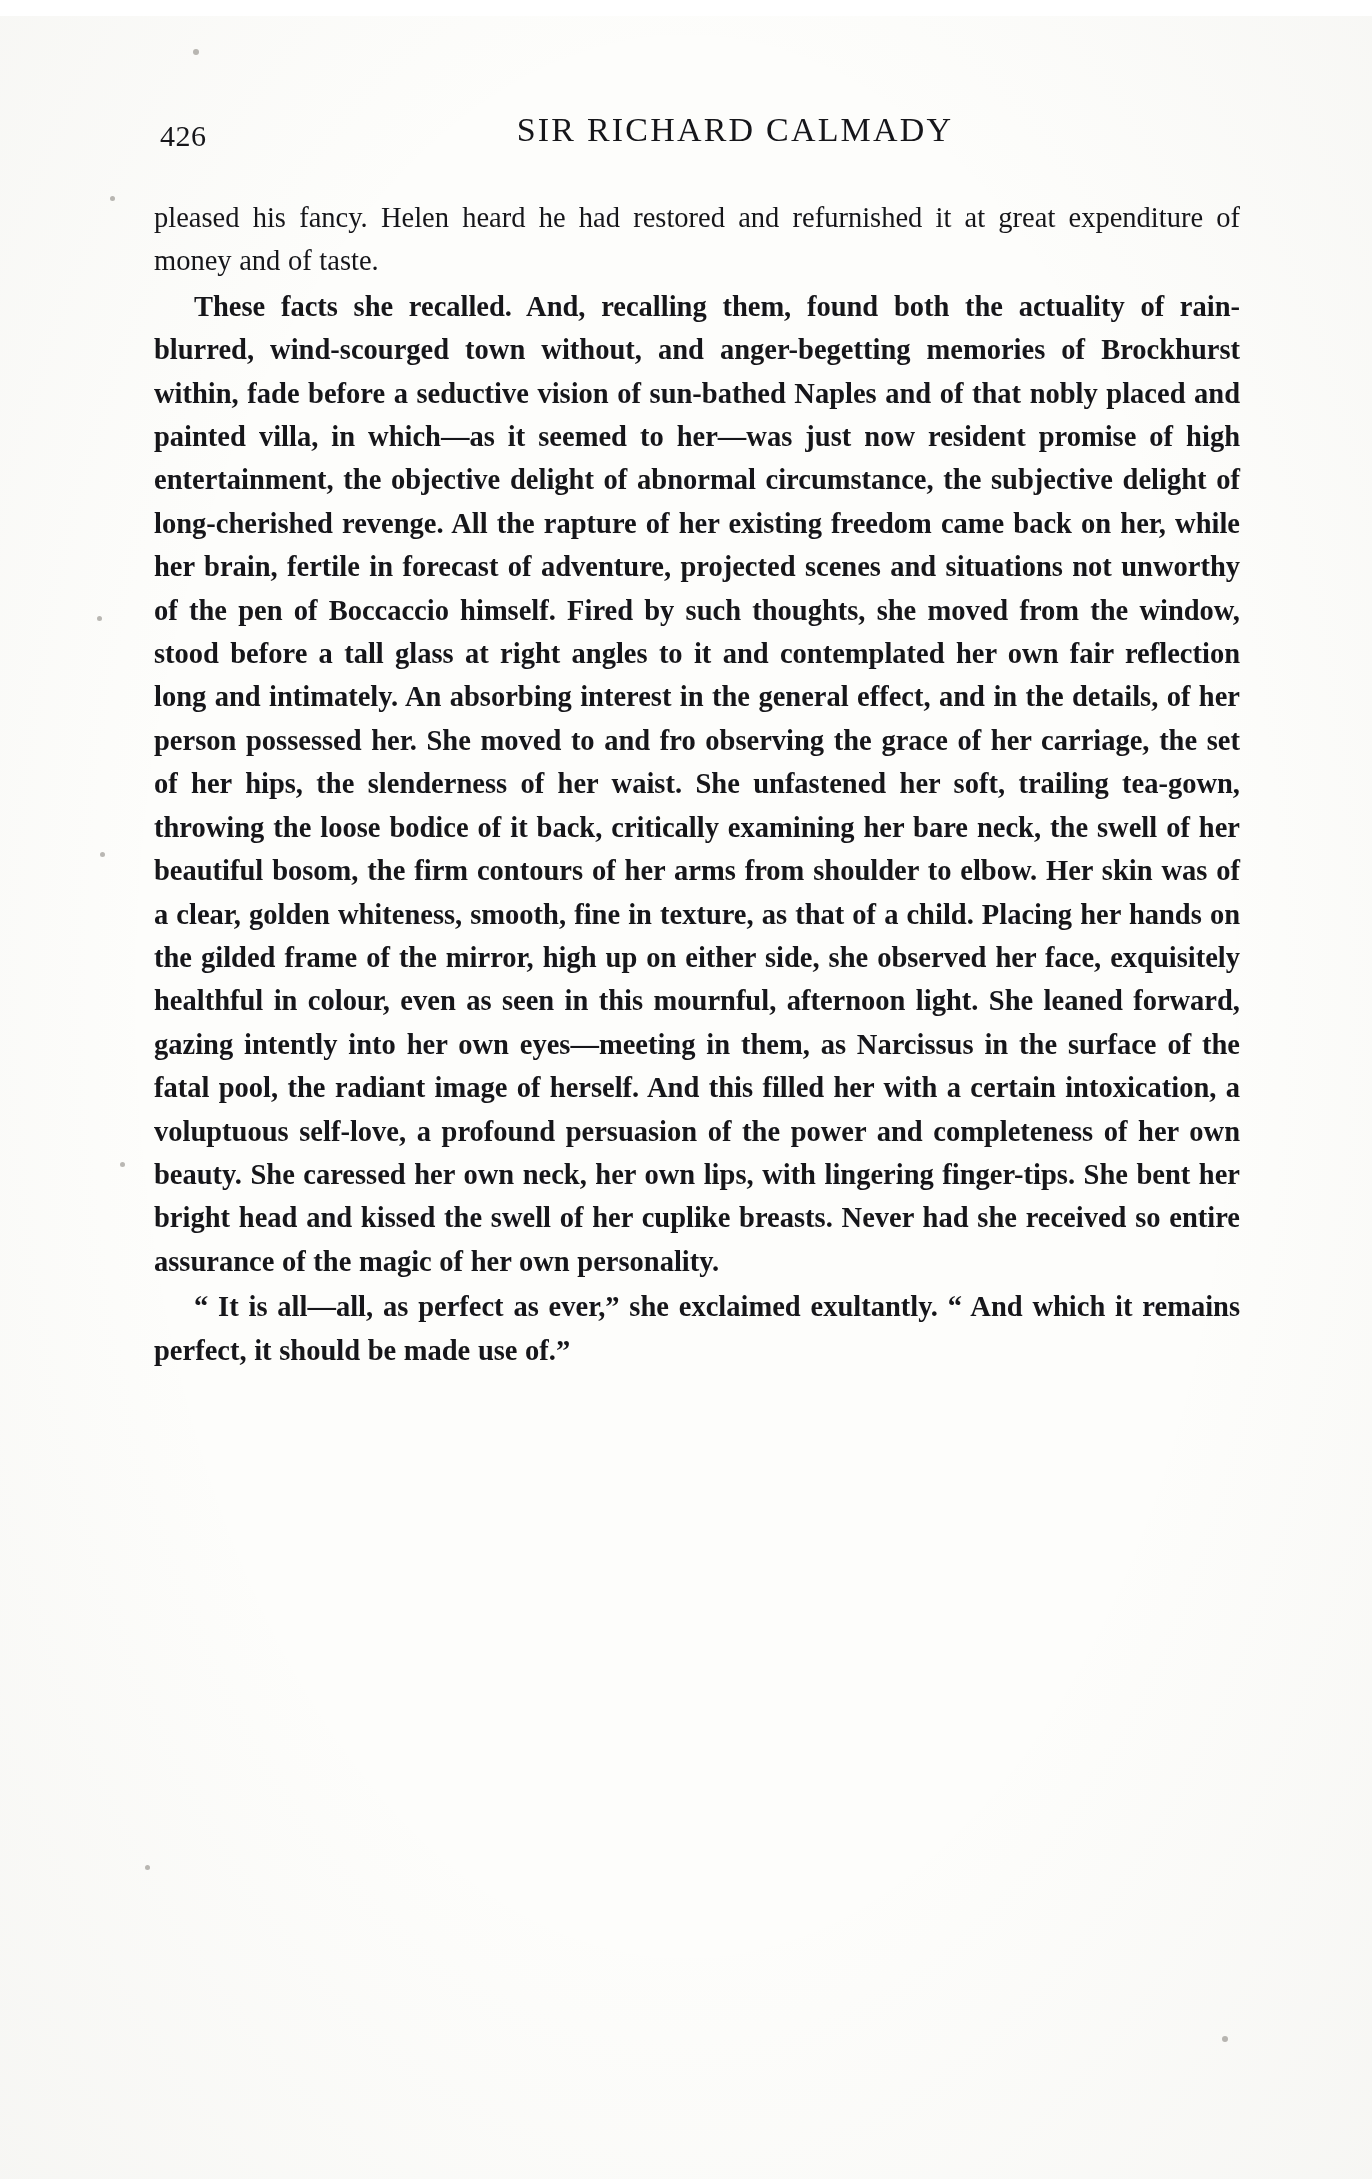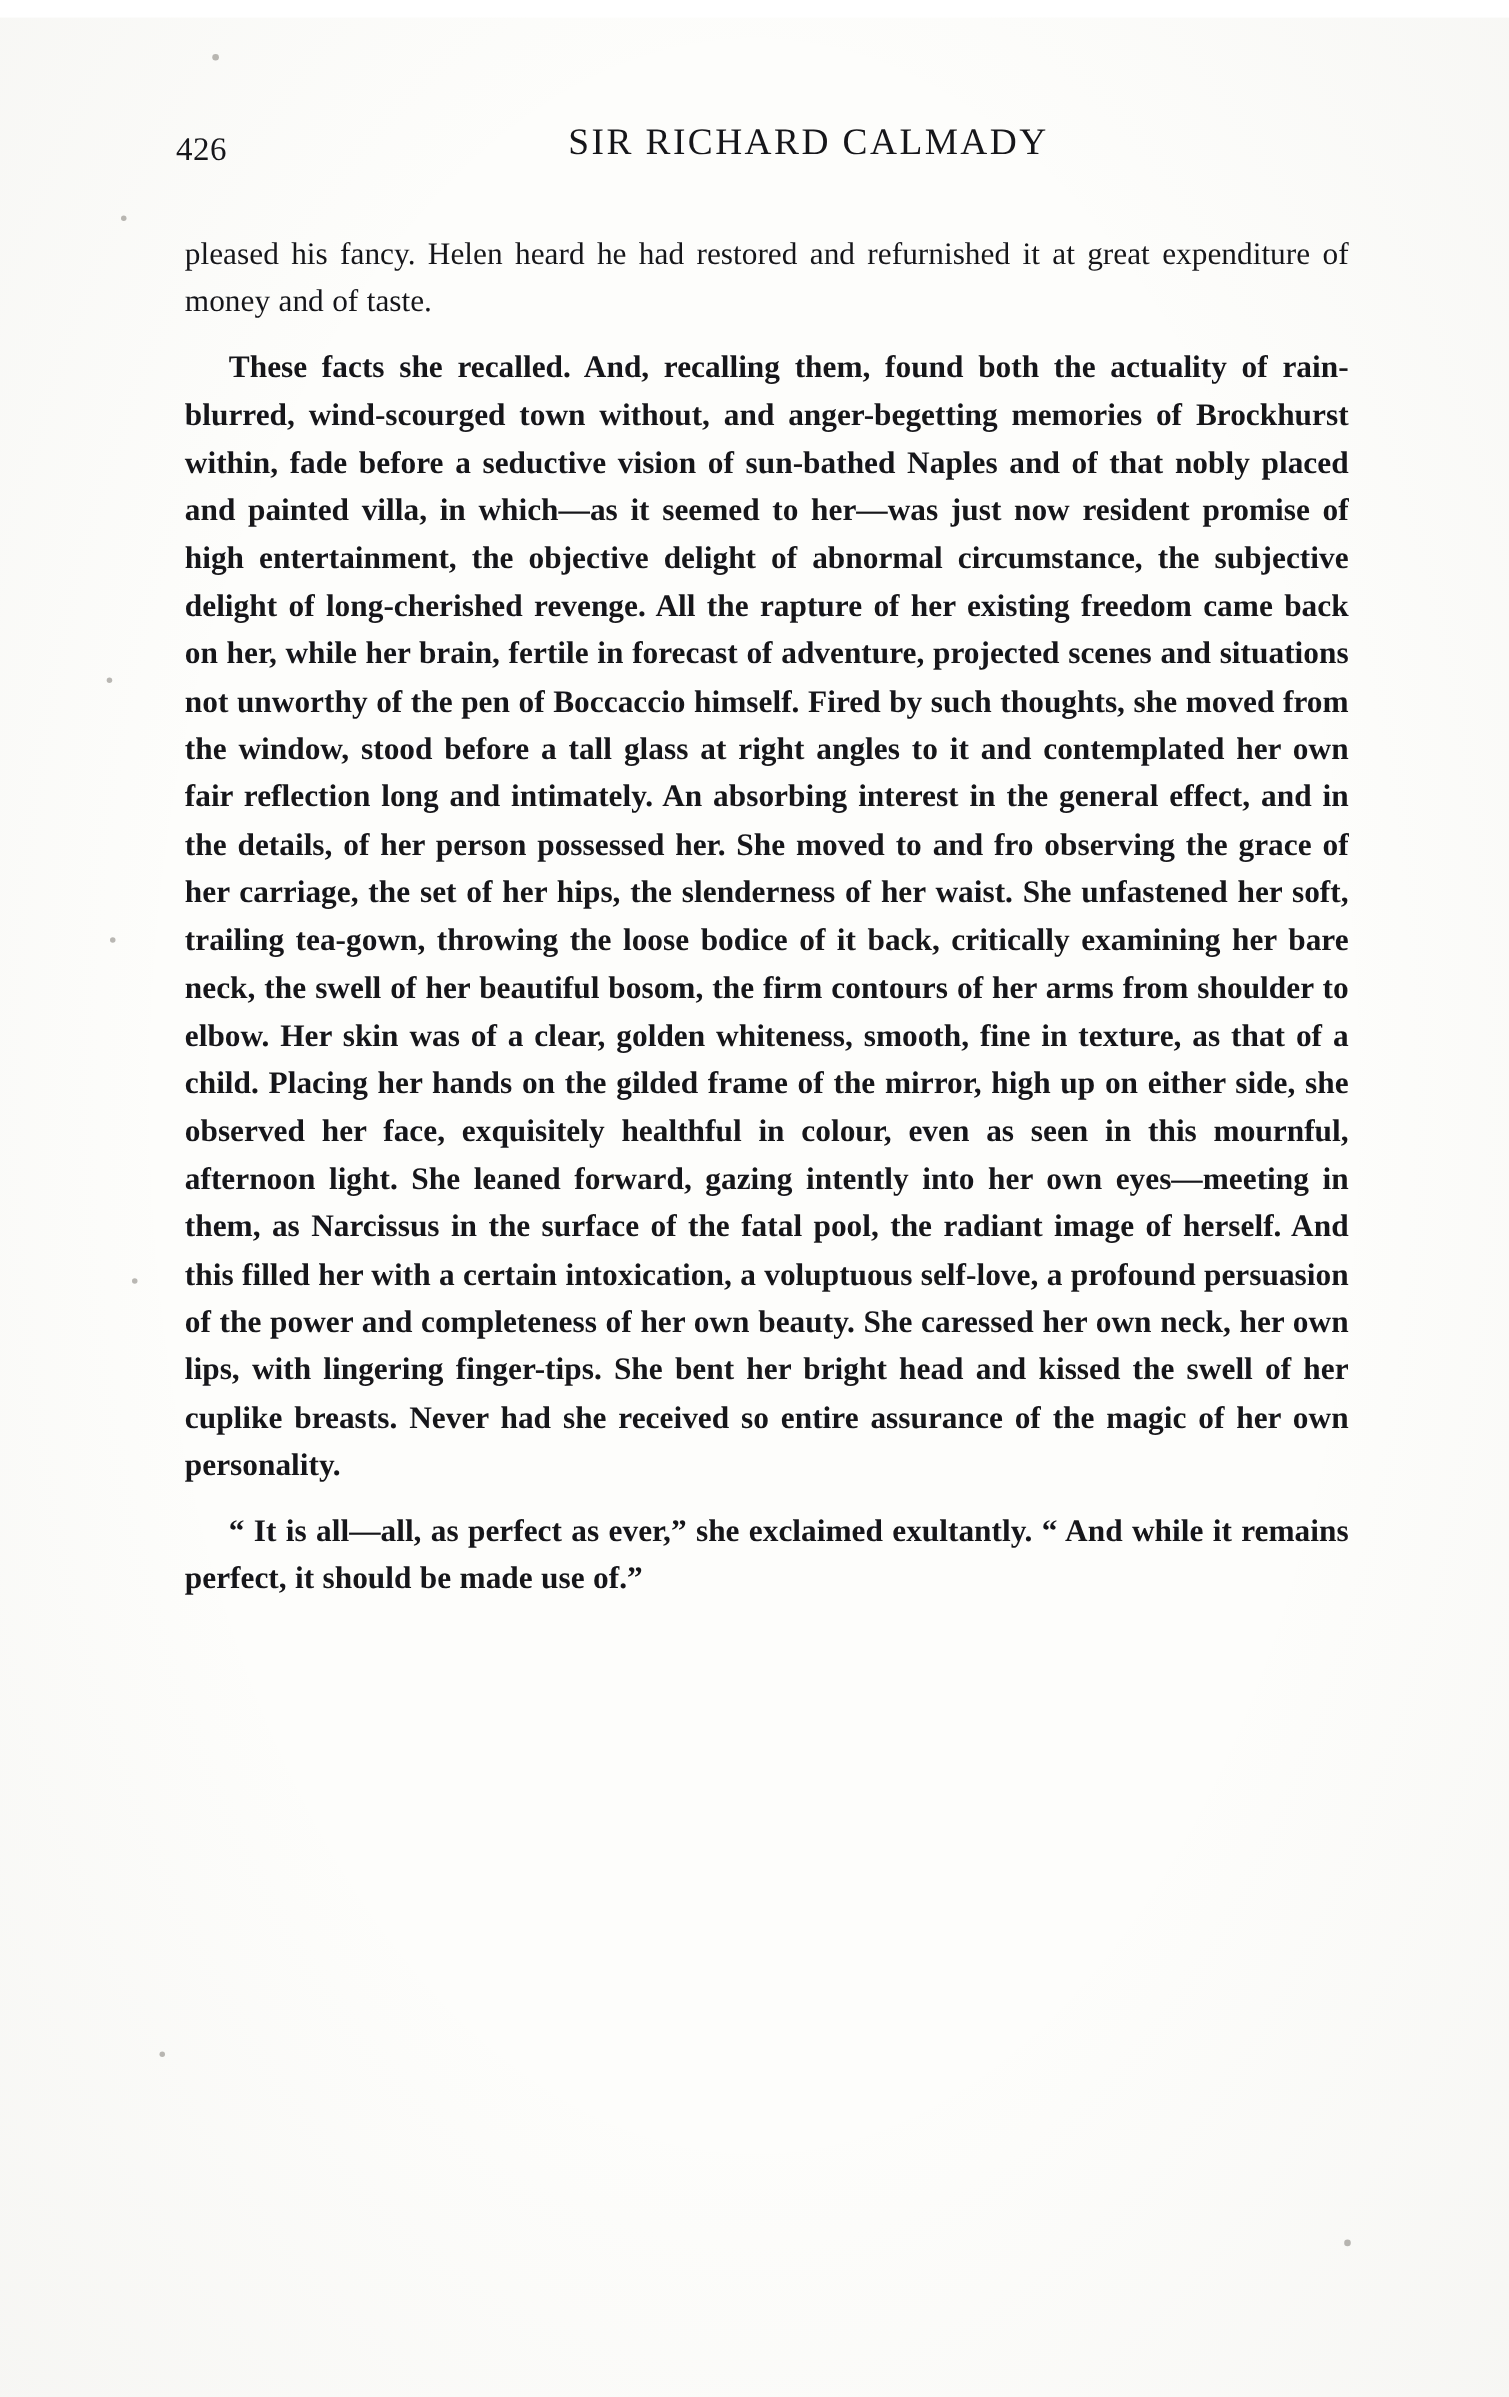--- a/index.html
+++ b/index.html
@@ -66,21 +66,21 @@
     top: 178px;
     left: 152px;
     width: 1090px;
     font-size: 28.5px;
     line-height: 43.4px;
     text-align: justify;
     font-family: "Liberation Serif", serif;
   }
 
   .para {
-    margin: 16px;
+    margin: 2px;
     text-indent: 0;
   }
   .para.indent {
     text-indent: 40px;
     font-weight: bold;
   }
 
   
   .body-text .para {
     word-spacing: 0.5px;
@@ -108,21 +108,21 @@
   <div class="paper-tone"></div>
 
   <div class="header">
     <div class="folio">426</div>
     <div class="running-title">SIR RICHARD CALMADY</div>
   </div>
 
   <div class="body-text">
     <p class="para">pleased his fancy.   Helen heard he had restored and refurnished it at great expenditure of money and of taste.</p>
     <p class="para indent">These facts she recalled.   And, recalling them, found both the actuality of rain-blurred, wind-scourged town without, and anger-begetting memories of Brockhurst within, fade before a seductive vision of sun-bathed Naples and of that nobly placed and painted villa, in which—as it seemed to her—was just now resident promise of high entertainment, the objective delight of abnormal circumstance, the subjective delight of long-cherished revenge.   All the rapture of her existing freedom came back on her, while her brain, fertile in forecast of adventure, projected scenes and situations not unworthy of the pen of Boccaccio himself.   Fired by such thoughts, she moved from the window, stood before a tall glass at right angles to it and contemplated her own fair reflection long and intimately.   An absorbing interest in the general effect, and in the details, of her person possessed her.   She moved to and fro observing the grace of her carriage, the set of her hips, the slenderness of her waist.   She unfastened her soft, trailing tea-gown, throwing the loose bodice of it back, critically examining her bare neck, the swell of her beautiful bosom, the firm contours of her arms from shoulder to elbow.   Her skin was of a clear, golden whiteness, smooth, fine in texture, as that of a child. Placing her hands on the gilded frame of the mirror, high up on either side, she observed her face, exquisitely healthful in colour, even as seen in this mournful, afternoon light.   She leaned forward, gazing intently into her own eyes—meeting in them, as Narcissus in the surface of the fatal pool, the radiant image of herself.   And this filled her with a certain intoxication, a voluptuous self-love, a profound persuasion of the power and completeness of her own beauty.   She caressed her own neck, her own lips, with lingering finger-tips.   She bent her bright head and kissed the swell of her cuplike breasts.   Never had she received so entire assurance of the magic of her own personality.</p>
-    <p class="para indent">“ It is all—all, as perfect as ever,” she exclaimed exultantly. “ And while it remains perfect, it should be made use of.”</p>
+    <p class="para indent">“ It is all—all, as perfect as ever,” she exclaimed exultantly. “ And which it remains perfect, it should be made use of.”</p>
   </div>
 
   <div class="bottom-rule"></div>
 
   <span class="speck" style="left:193px;top:33px;width:6px;height:6px;"></span>
   <span class="speck" style="left:110px;top:180px;width:5px;height:5px;"></span>
   <span class="speck" style="left:97px;top:600px;width:5px;height:5px;"></span>
   <span class="speck" style="left:100px;top:836px;width:5px;height:5px;"></span>
   <span class="speck" style="left:120px;top:1146px;width:5px;height:5px;"></span>
   <span class="speck" style="left:145px;top:1849px;width:5px;height:5px;"></span>

